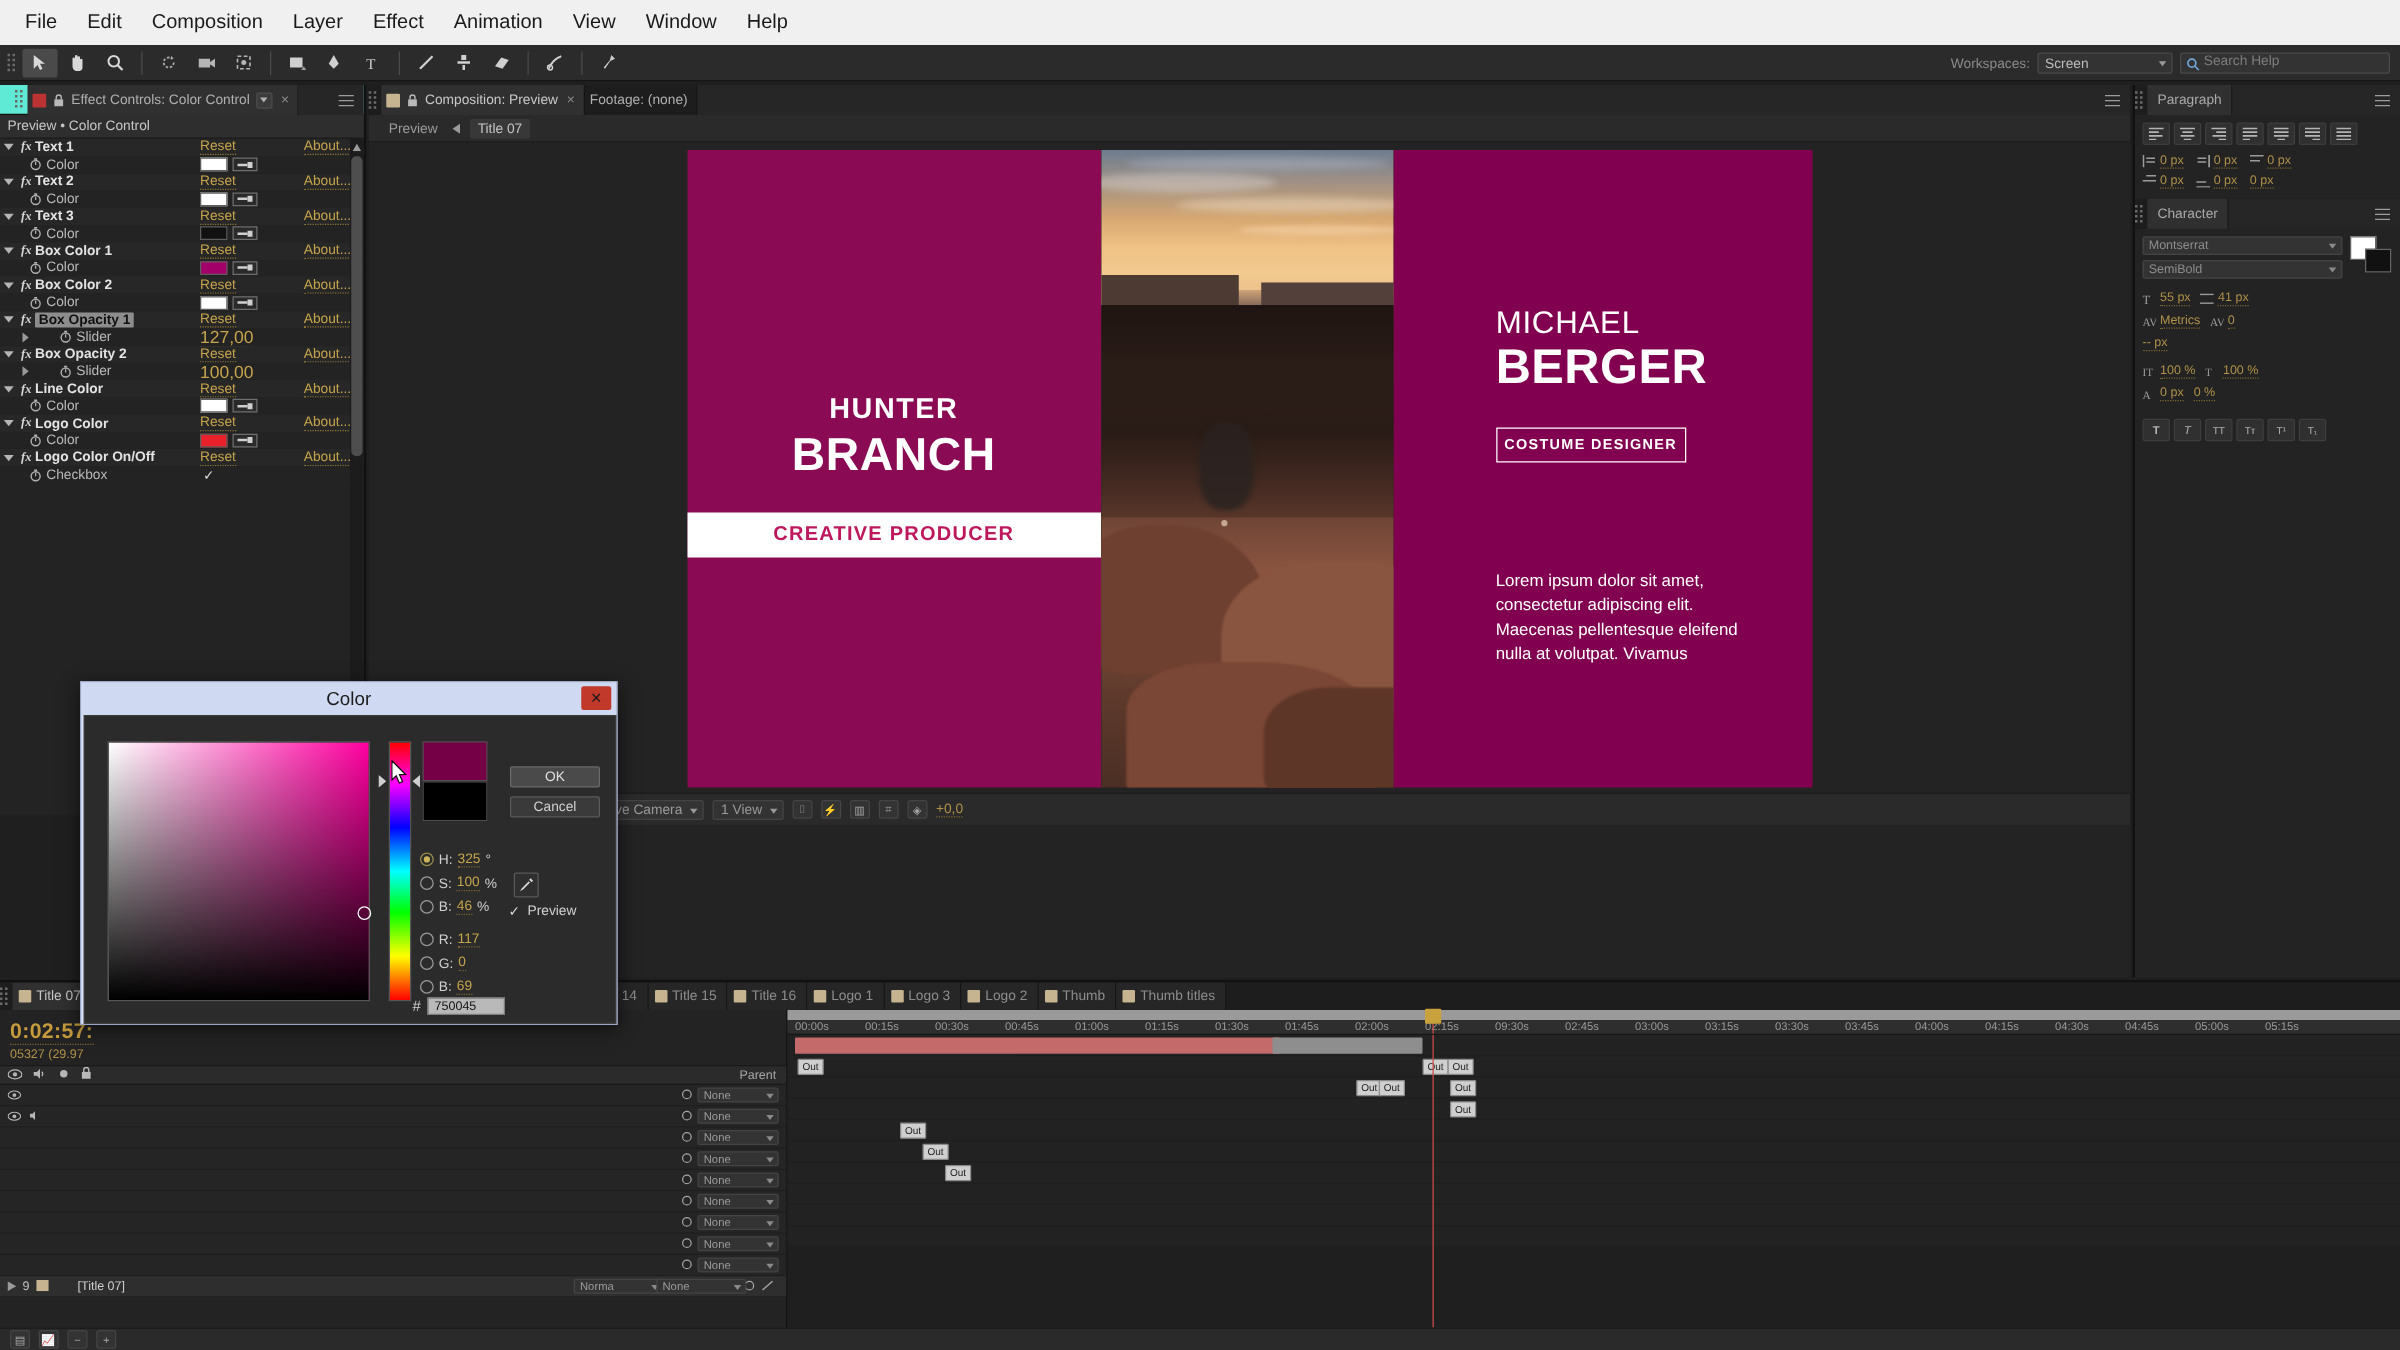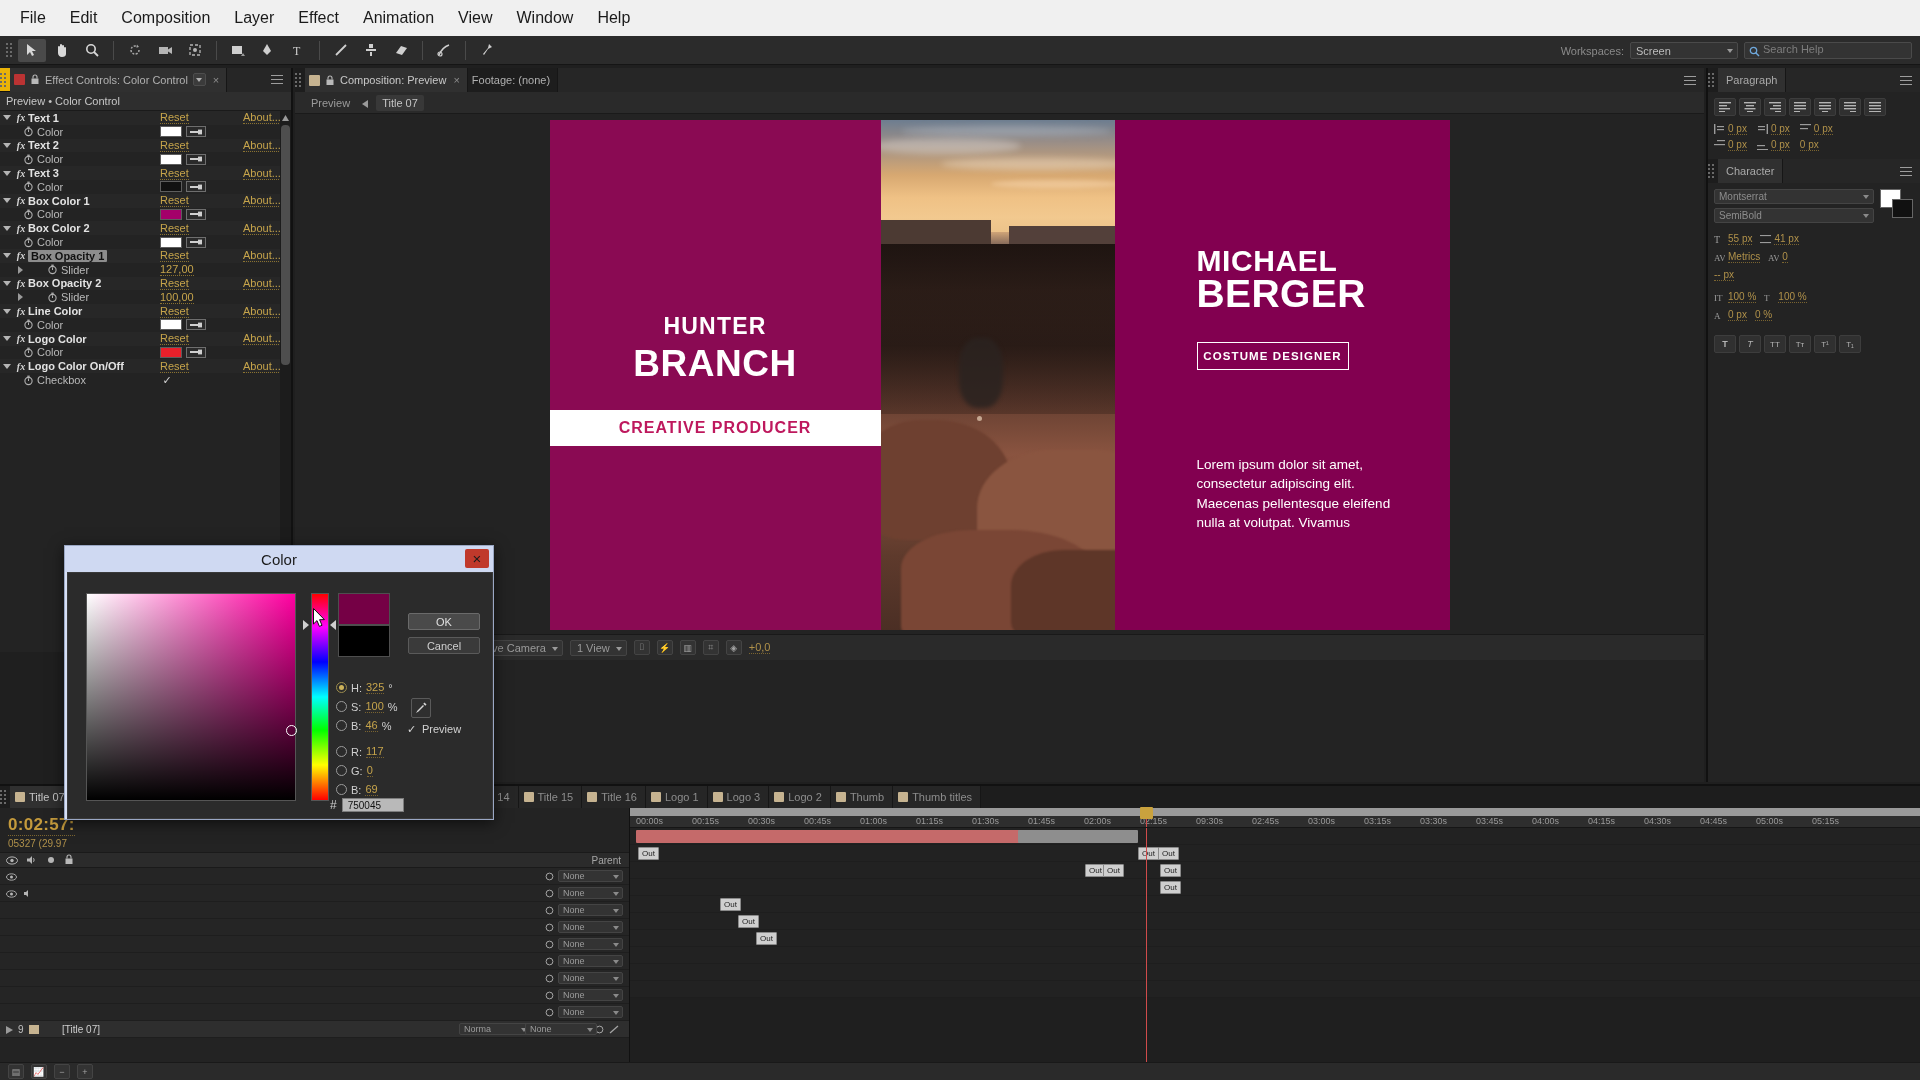--- a/index.html
+++ b/index.html
@@ -52,21 +52,21 @@
     font-size: 11px; color:#7d7d7d; display:flex; padding-left:18px; position:relative;
   }
   .help-box .mag { position:absolute; left:4px; top:3px; }
 
   
   .ec-panel {
     position:absolute; left:0; top:68px; width:293px; height:584px;
     background:#232323; border-right:2px solid #111;
   }
   .panel-tabbar {
-    height: 24px; background:#eab308; display:flex; align-items:center; border-bottom:1px solid #111;
+    height: 24px; background:#5eead4; display:flex; border-bottom:1px solid #111;padding-left:12px;
   }
   .panel-tab {
     height:24px; display:flex; align-items:center; gap:5px; padding:0 7px 0 4px;
     background:#303030; font-size:11px; color:#b0b0b0; border-right:1px solid #161616;
   }
   .tab-swatch { width:11px; height:11px; background:#b33; border-radius:1px; }
   .tab-lockicon { width:10px; height:11px; }
   .tab-caret { width:13px;height:13px;background:#3b3b3b;border:1px solid #4d4d4d;border-radius:2px;display:flex;align-items:center;justify-content:center;}
   .tab-caret b { border-left:3px solid transparent;border-right:3px solid transparent;border-top:4px solid #b0b0b0; }
   .tab-x { color:#8c8c8c; font-size:11px; margin-left:2px;}
@@ -85,21 +85,21 @@
   .ec-row.prop { background:#232323; }
   .ec-twirl { width:14px; display:flex; justify-content:center; align-items:center; }
   .ec-twirl .tri-down { border-left:4px solid transparent;border-right:4px solid transparent;border-top:5px solid #b5b5b5; }
   .fx-badge { font-size:10px; font-style:italic; font-weight:bold; color:#d8d8d8; font-family:"Liberation Serif", serif; width:14px; text-align:center;}
   .ec-name { font-size:11px; font-weight:bold; color:#e3e3e3; }
   .ec-name.sel { background:#8d8d8d; color:#111; padding:0 3px; border-radius:1px; }
   .ec-propname { font-size:11px; color:#b9b9b9; }
   .stopwatch { width:12px; height:12px; margin-left:18px; margin-right:3px; display:flex; align-items:center; justify-content:center;}
   .ec-reset { position:absolute; left:160px; font-size:11px; color:#c6a44b; border-bottom:1px dotted #8a7230; }
   .ec-about { position:absolute; left:243px; font-size:11px; color:#c6a44b; border-bottom:1px dotted #8a7230; }
-  .ec-value { position:absolute; left:160px; font-size:11px; color:#c6a44b; border-bottom:1px dotted #8a7230;}
+  .ec-value { position:absolute; left:160px; font-size:14px; color:#c6a44b; border-bottom:1px dotted #8a7230;}
   .ec-swatch { position:absolute; left:160px; width:22px; height:11px; border:1px solid #5d5d5d; }
   .ec-eyedrop { position:absolute; left:186px; width:20px; height:11px; background:#2a2a2a; border:1px solid #6e6e6e; display:flex;align-items:center;justify-content:center;}
   .ec-checkbox { position:absolute; left:162px; width:10px; height:10px; display:flex;align-items:center;justify-content:center;color:#d6d6d6;font-size:11px;}
   .ec-sub-twirl { margin-left:18px; width:10px; display:flex;align-items:center;}
   .ec-scrollbar { position:absolute; right:0; top:0; width:11px; height:100%; background:#1c1c1c;}
   .ec-scrollthumb { position:absolute; right:1px; top:2px; width:9px; height:240px; background:#4e4e4e; border-radius:4px;}
   .ec-scrollarrow { position:absolute; right:1px; width:9px; height:9px; display:flex;align-items:center;justify-content:center;}
 
   
   .comp-panel {
@@ -118,21 +118,21 @@
   .card { position:relative; width:900px; height:510px; display:flex; }
   .card-left { width:331px; background:#8a0a53; position:relative; }
   .card-photo { width:234px; position:relative; overflow:hidden; background:#2a1d18; }
   .card-right { flex:1; background:#820050; position:relative; }
 
   .hl-hunter { position:absolute; left:0; right:0; top:193px; text-align:center; color:#fff; font-size:23px; font-weight:bold; letter-spacing:1.2px;}
   .hl-branch { position:absolute; left:0; right:0; top:223px; text-align:center; color:#fff; font-size:37px; font-weight:bold; letter-spacing:0.5px;}
   .hl-bar { position:absolute; left:0; top:290px; width:331px; height:36px; background:#fff; display:flex;align-items:center;justify-content:center;}
   .hl-bar span { color:#be185d; font-size:16px; font-weight:bold; letter-spacing:1px;}
 
-  .hr-michael { position:absolute; left:82px; top:124px; color:#fff; font-size:30px; font-weight:bold; letter-spacing:0.6px;}
+  .hr-michael { position:absolute; left:82px; top:124px; color:#fff; font-size:25px; font-weight:normal; letter-spacing:0.6px;}
   .hr-berger { position:absolute; left:82px; top:152px; color:#fff; font-size:39px; font-weight:bold; letter-spacing:0.4px;}
   .hr-btn { position:absolute; left:82px; top:222px; width:152px; height:28px; border:1.6px solid #fff; display:flex;align-items:center;justify-content:center;}
   .hr-btn span { color:#fff; font-size:11.5px; font-weight:bold; letter-spacing:1.1px;}
   .hr-para { position:absolute; left:82px; top:335px; width:215px; color:#fff; font-size:13.5px; line-height:19.4px;}
 
   
   .sky { position:absolute; left:0; top:0; width:100%; height:125px;
     background:linear-gradient(180deg,#6d7d90 0%, #9a8e87 18%, #d7a871 44%, #efc185 62%, #f2c98f 78%, #e7bd86 100%);}
   .cloudA{position:absolute;left:-10px;top:18px;width:150px;height:16px;background:rgba(255,255,255,.28);border-radius:50%;filter:blur(3px);}
   .cloudB{position:absolute;left:60px;top:38px;width:190px;height:12px;background:rgba(255,240,220,.35);border-radius:50%;filter:blur(3px);}

